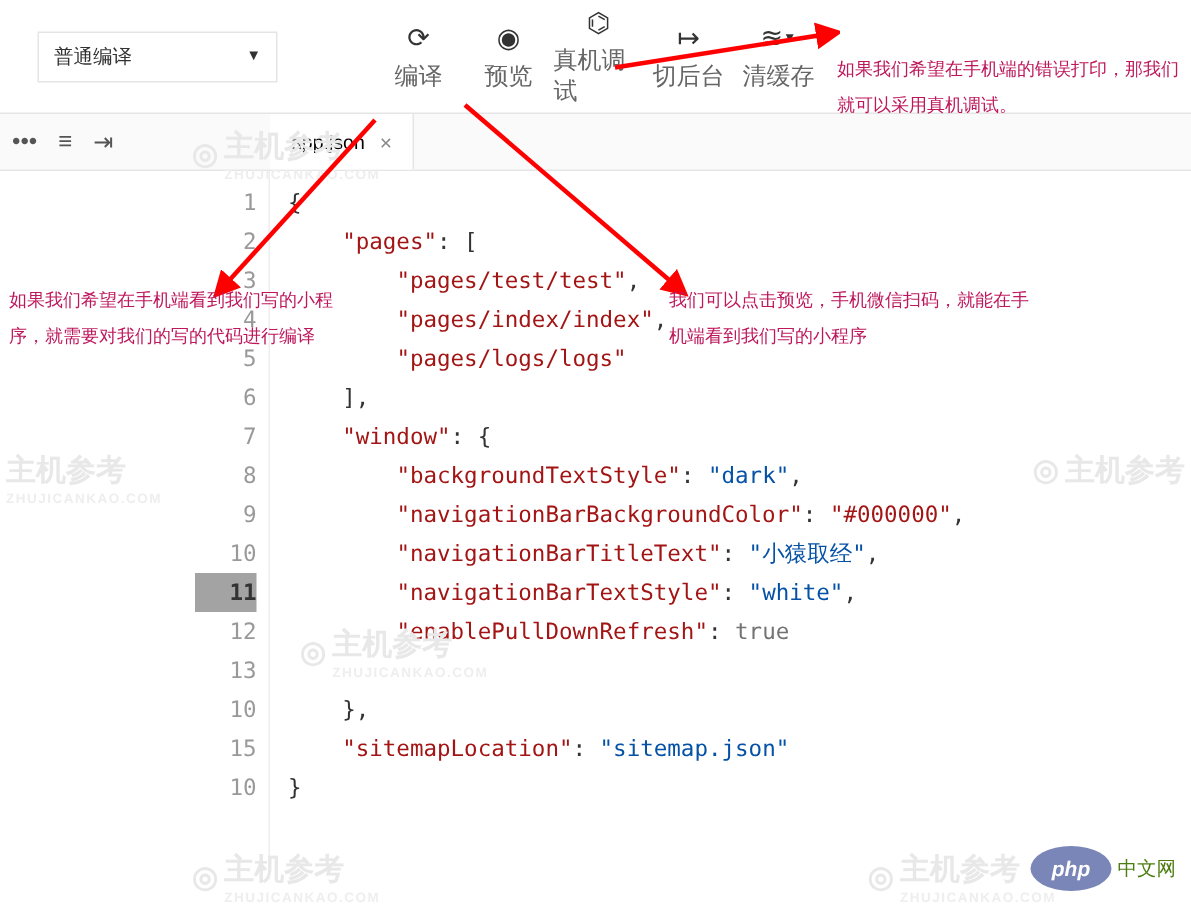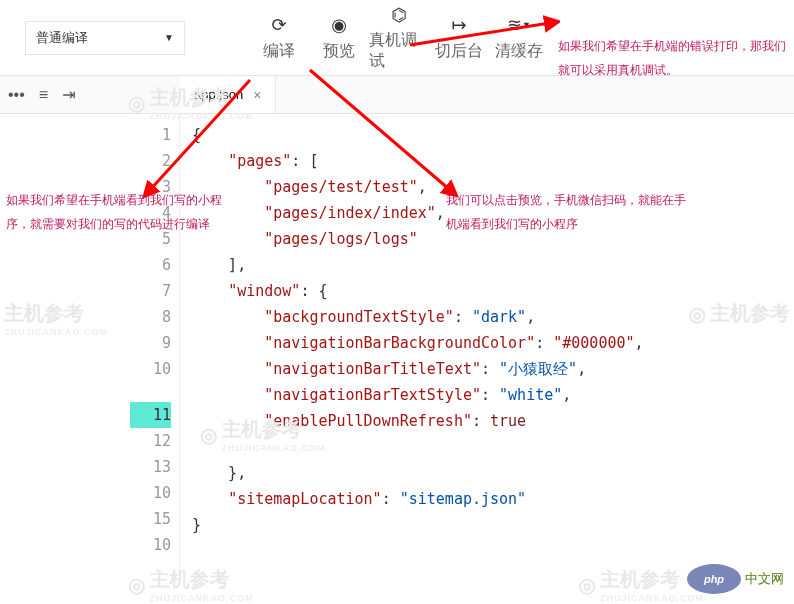--- a/index.html
+++ b/index.html
@@ -17,29 +17,29 @@
 .side-icons .si { color: #555; font-size: 16px; cursor: pointer; }
 .tab { display: flex; align-items: center; padding: 0 14px; border-right: 1px solid #e5e5e5; background: #fff; cursor: pointer; gap: 10px; }
 .tab.inactive { background: #f3f3f3; }
 .tab-close { color: #888; font-size: 14px; }
 .editor { display: flex; height: calc(604px - 94px - 38px); }
 .gutter { width: 50px; background: #fff; text-align: right; padding: 8px 8px 0 0; color: #999; font-family: Consolas, monospace; font-size: 15px; line-height: 26px; border-right: 1px solid #eee; margin-left: 130px; }
 .code { flex: 1; padding: 8px 0 0 12px; font-family: Consolas, monospace; font-size: 15px; line-height: 26px; color: #333; white-space: pre; }
 .k { color: #a31515; }
 .vs { color: #0451a5; }
 .hex { color: #a31515; }
-.tr { color: #7f1d1d; }
+.tr { color: #737373; }
 .annotation { position: absolute; color: #be185d; font-size: 12px; line-height: 24px; font-family: "Microsoft YaHei", sans-serif; pointer-events: none; z-index: 50; }
 .watermark { position: absolute; color: #e8e8e8; font-size: 20px; font-weight: bold; pointer-events: none; z-index: 1; display:flex; align-items:center; gap:4px;}
 .watermark .wsub { font-size: 9px; letter-spacing:1px; display:block; color:#eee;}
 .php-badge { position: absolute; right: 10px; bottom: 10px; display: flex; align-items: center; z-index: 60; }
-.php-oval { background: #7a86b8; color: #fff; border-radius: 50%; width: 54px; height: 30px; display: flex; align-items: center; justify-content: center; font-weight: bold; font-style: italic; font-size: 11px; }
+.php-oval { background: #7a86b8; color: #fff; border-radius: 50%; width: 54px; height: 30px; display: flex; align-items: center; justify-content: center; font-weight: bold; font-style: italic; font-size: 14px; }
 .php-txt { color: #4d7c0f; font-size: 13px; margin-left: 4px; }
 svg.arrow { position: absolute; pointer-events: none; z-index: 40; }
-.gutter .cur { background:#5eead4; font-weight:normal; color:#333;margin-top:20px; }
+.gutter .cur { background:#a3a3a3; font-weight:bold; color:#333; }
 </style>
 </head>
 <body>
 
 <div class="watermark" style="left:128px;top:84px;">
     <span>◎</span>
     <div><span>主机参考</span><span class="wsub">ZHUJICANKAO.COM</span></div>
   </div>
 <div class="watermark" style="left:4px;top:300px;">
     <div><span>主机参考</span><span class="wsub">ZHUJICANKAO.COM</span></div>

